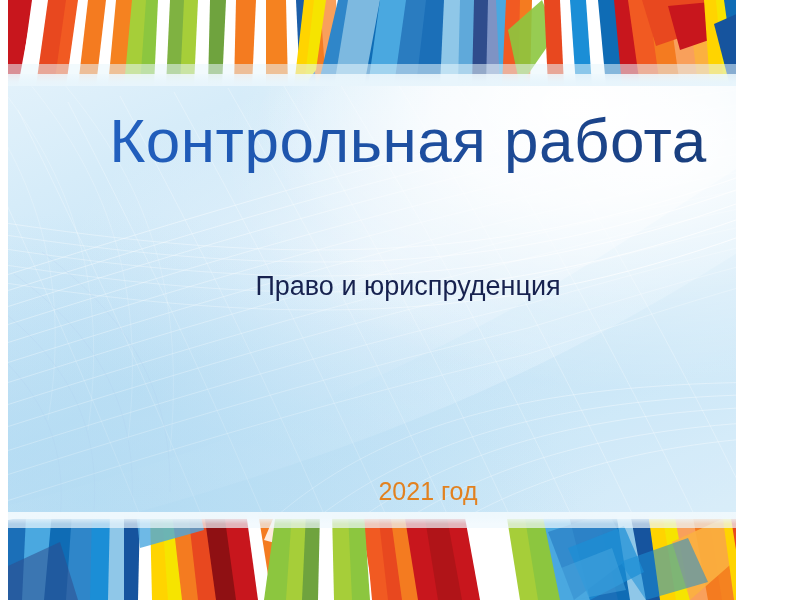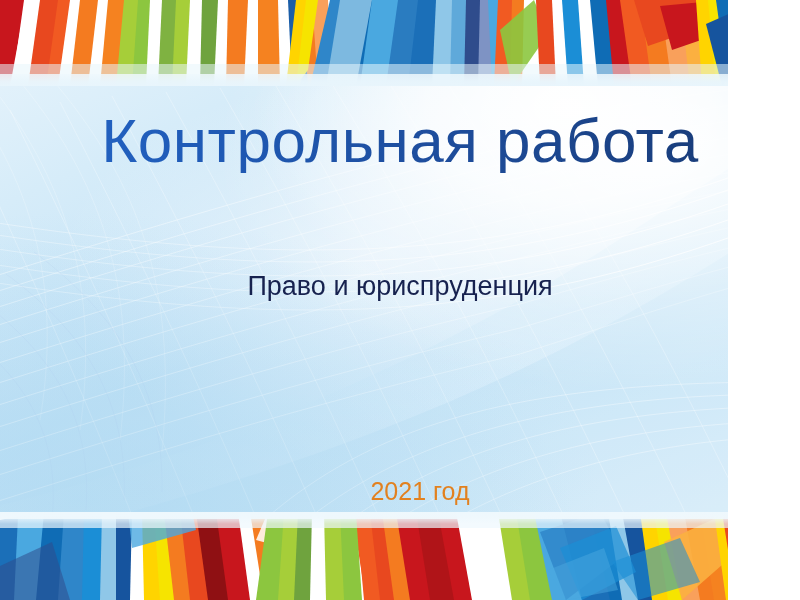--- a/index.html
+++ b/index.html
@@ -14,20 +14,21 @@
     overflow: hidden;
     font-family: "Liberation Sans", "DejaVu Sans", sans-serif;
   }
 
   .slide {
     position: relative;
     width: 728px;
     height: 600px;
     overflow: hidden;
     background: #ffffff;
+    margin-left: 8px;
   }
 
   
   .bg-base {
     position: absolute;
     inset: 0;
     background:
       radial-gradient(ellipse 70% 55% at 78% 18%, #ffffff 0%, rgba(255,255,255,0.75) 28%, rgba(255,255,255,0) 62%),
       radial-gradient(ellipse 90% 70% at 12% 92%, #bfe0f5 0%, rgba(191,224,245,0.35) 45%, rgba(255,255,255,0) 75%),
       radial-gradient(ellipse 60% 45% at 50% 45%, #e9f4fc 0%, rgba(233,244,252,0) 70%),

